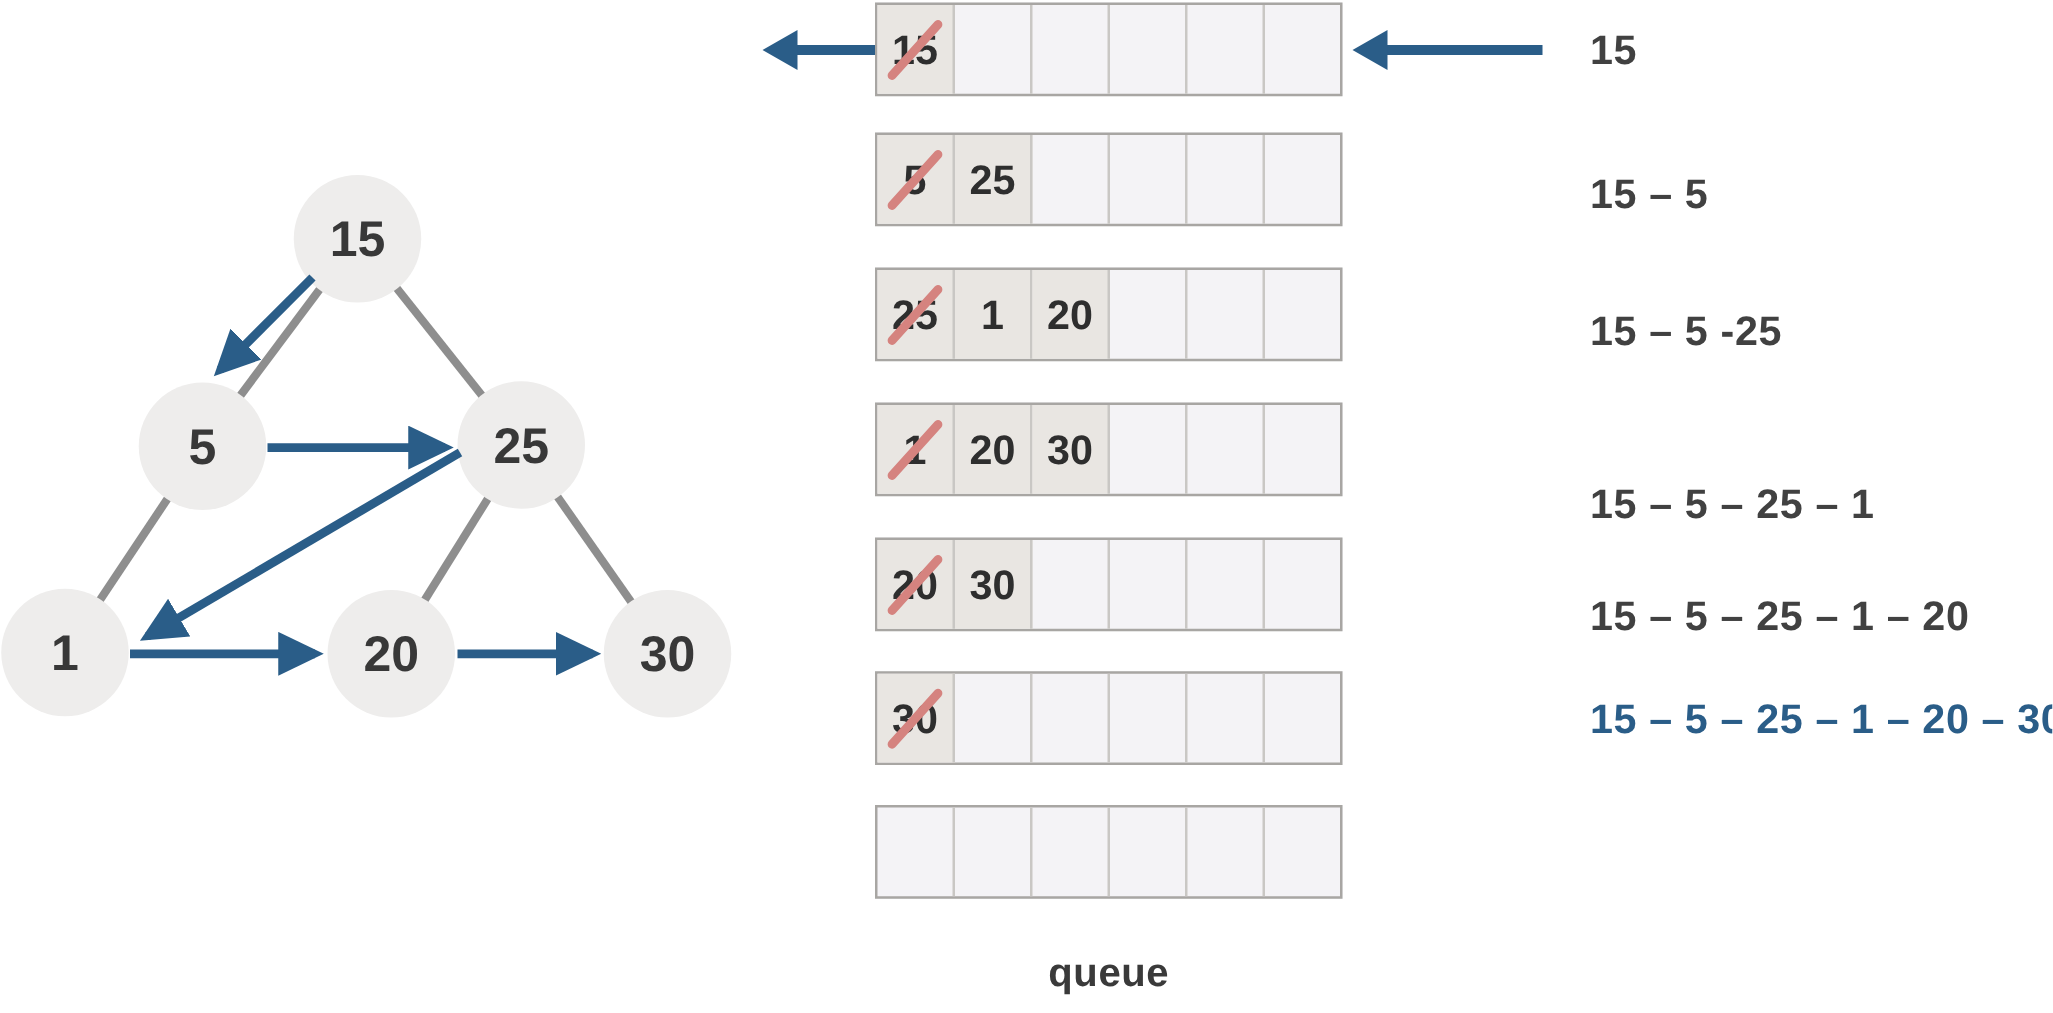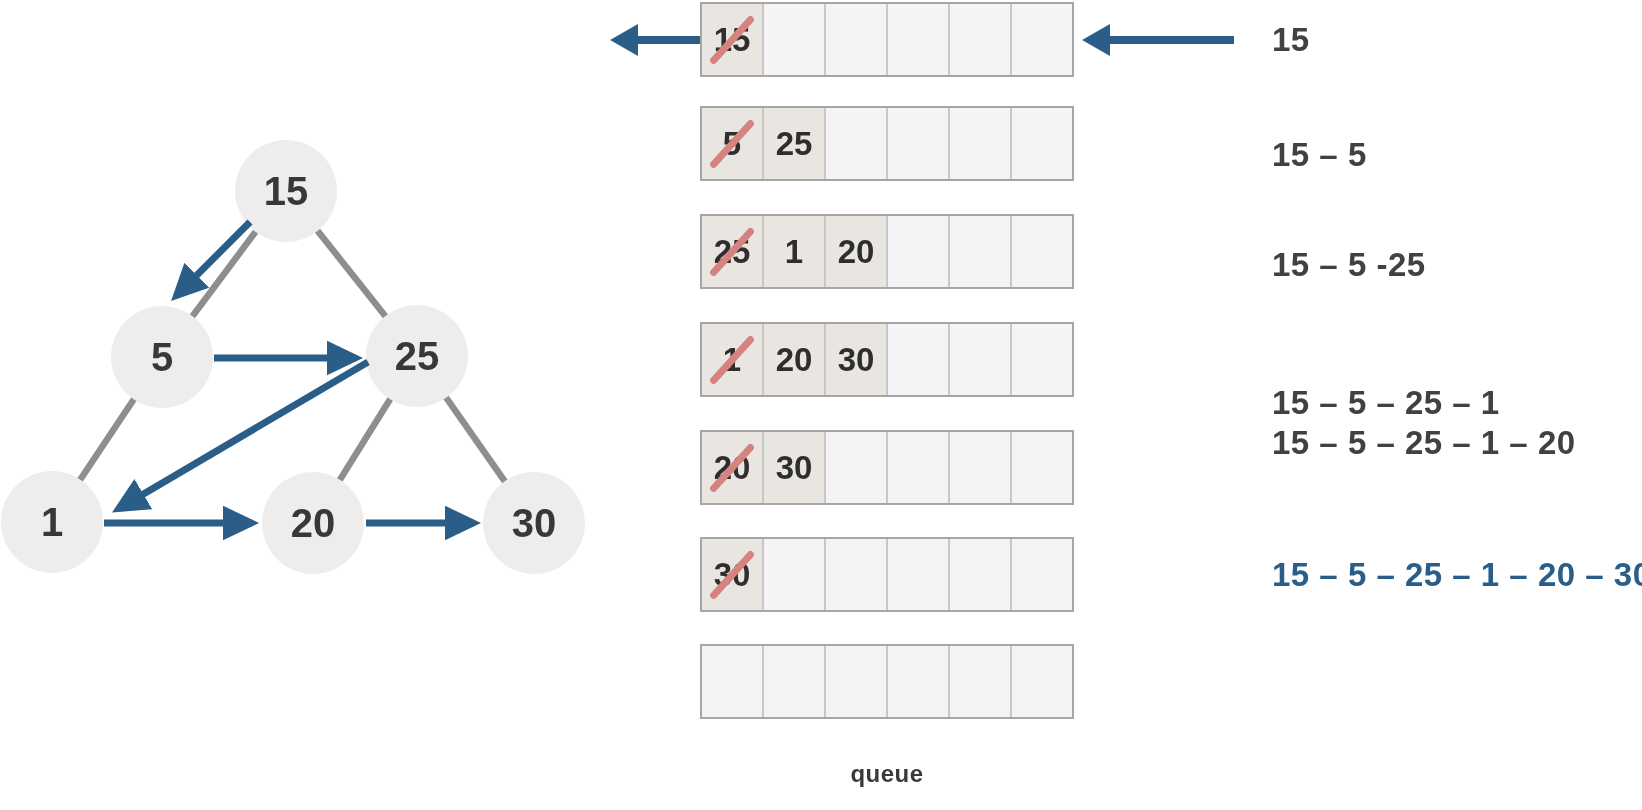--- a/index.html
+++ b/index.html
@@ -33,21 +33,21 @@
   .qarrow{position:absolute;}
   .qarrow line{stroke:var(--blue);stroke-width:8;}
   .qarrow polygon{fill:var(--blue);}
   .step{
     position:absolute;left:1272px;font-size:33px;color:var(--label-gray);
     letter-spacing:0.5px;white-space:nowrap;
   }
   .step.highlight{color:var(--blue);}
   .caption{
     position:absolute;left:700px;width:374px;top:760px;text-align:center;
-    font-size:24px;color:#3a3a3a;letter-spacing:0.5px;
+    font-size:32px;color:#3a3a3a;letter-spacing:0.5px;
   }
 </style>
 </head>
 <body>
 
 <div class="canvas">
 
   <svg id="tree-svg" width="620" height="630">
     <defs>
       <marker id="ah" markerWidth="6" markerHeight="6" refX="4.2" refY="2.5" orient="auto" markerUnits="strokeWidth">
@@ -181,18 +181,18 @@
   <svg class="qarrow" style="left:1076px;top:18px" width="160" height="44">
     <line x1="158" y1="22" x2="30" y2="22"></line>
     <polygon points="34,6 34,38 6,22"></polygon>
   </svg>
 
   <div id="steps">
       <div class="step" style="top: 21px;">15</div>
       <div class="step" style="top: 136px;">15 – 5</div>
       <div class="step" style="top: 246px;">15 – 5 -25</div>
       <div class="step" style="top: 341px; margin-top: 43px;">15 – 5 – 25 – 1</div>
-      <div class="step" style="top: 424px;">15 – 5 – 25 – 1 – 20</div>
+      <div class="step" style="top: 474px;">15 – 5 – 25 – 1 – 20</div>
       <div class="step highlight" style="top: 556px;">15 – 5 – 25 – 1 – 20 – 30</div>
     </div>
 
   <div class="caption">queue</div>
 </div>
 
 </body></html>

